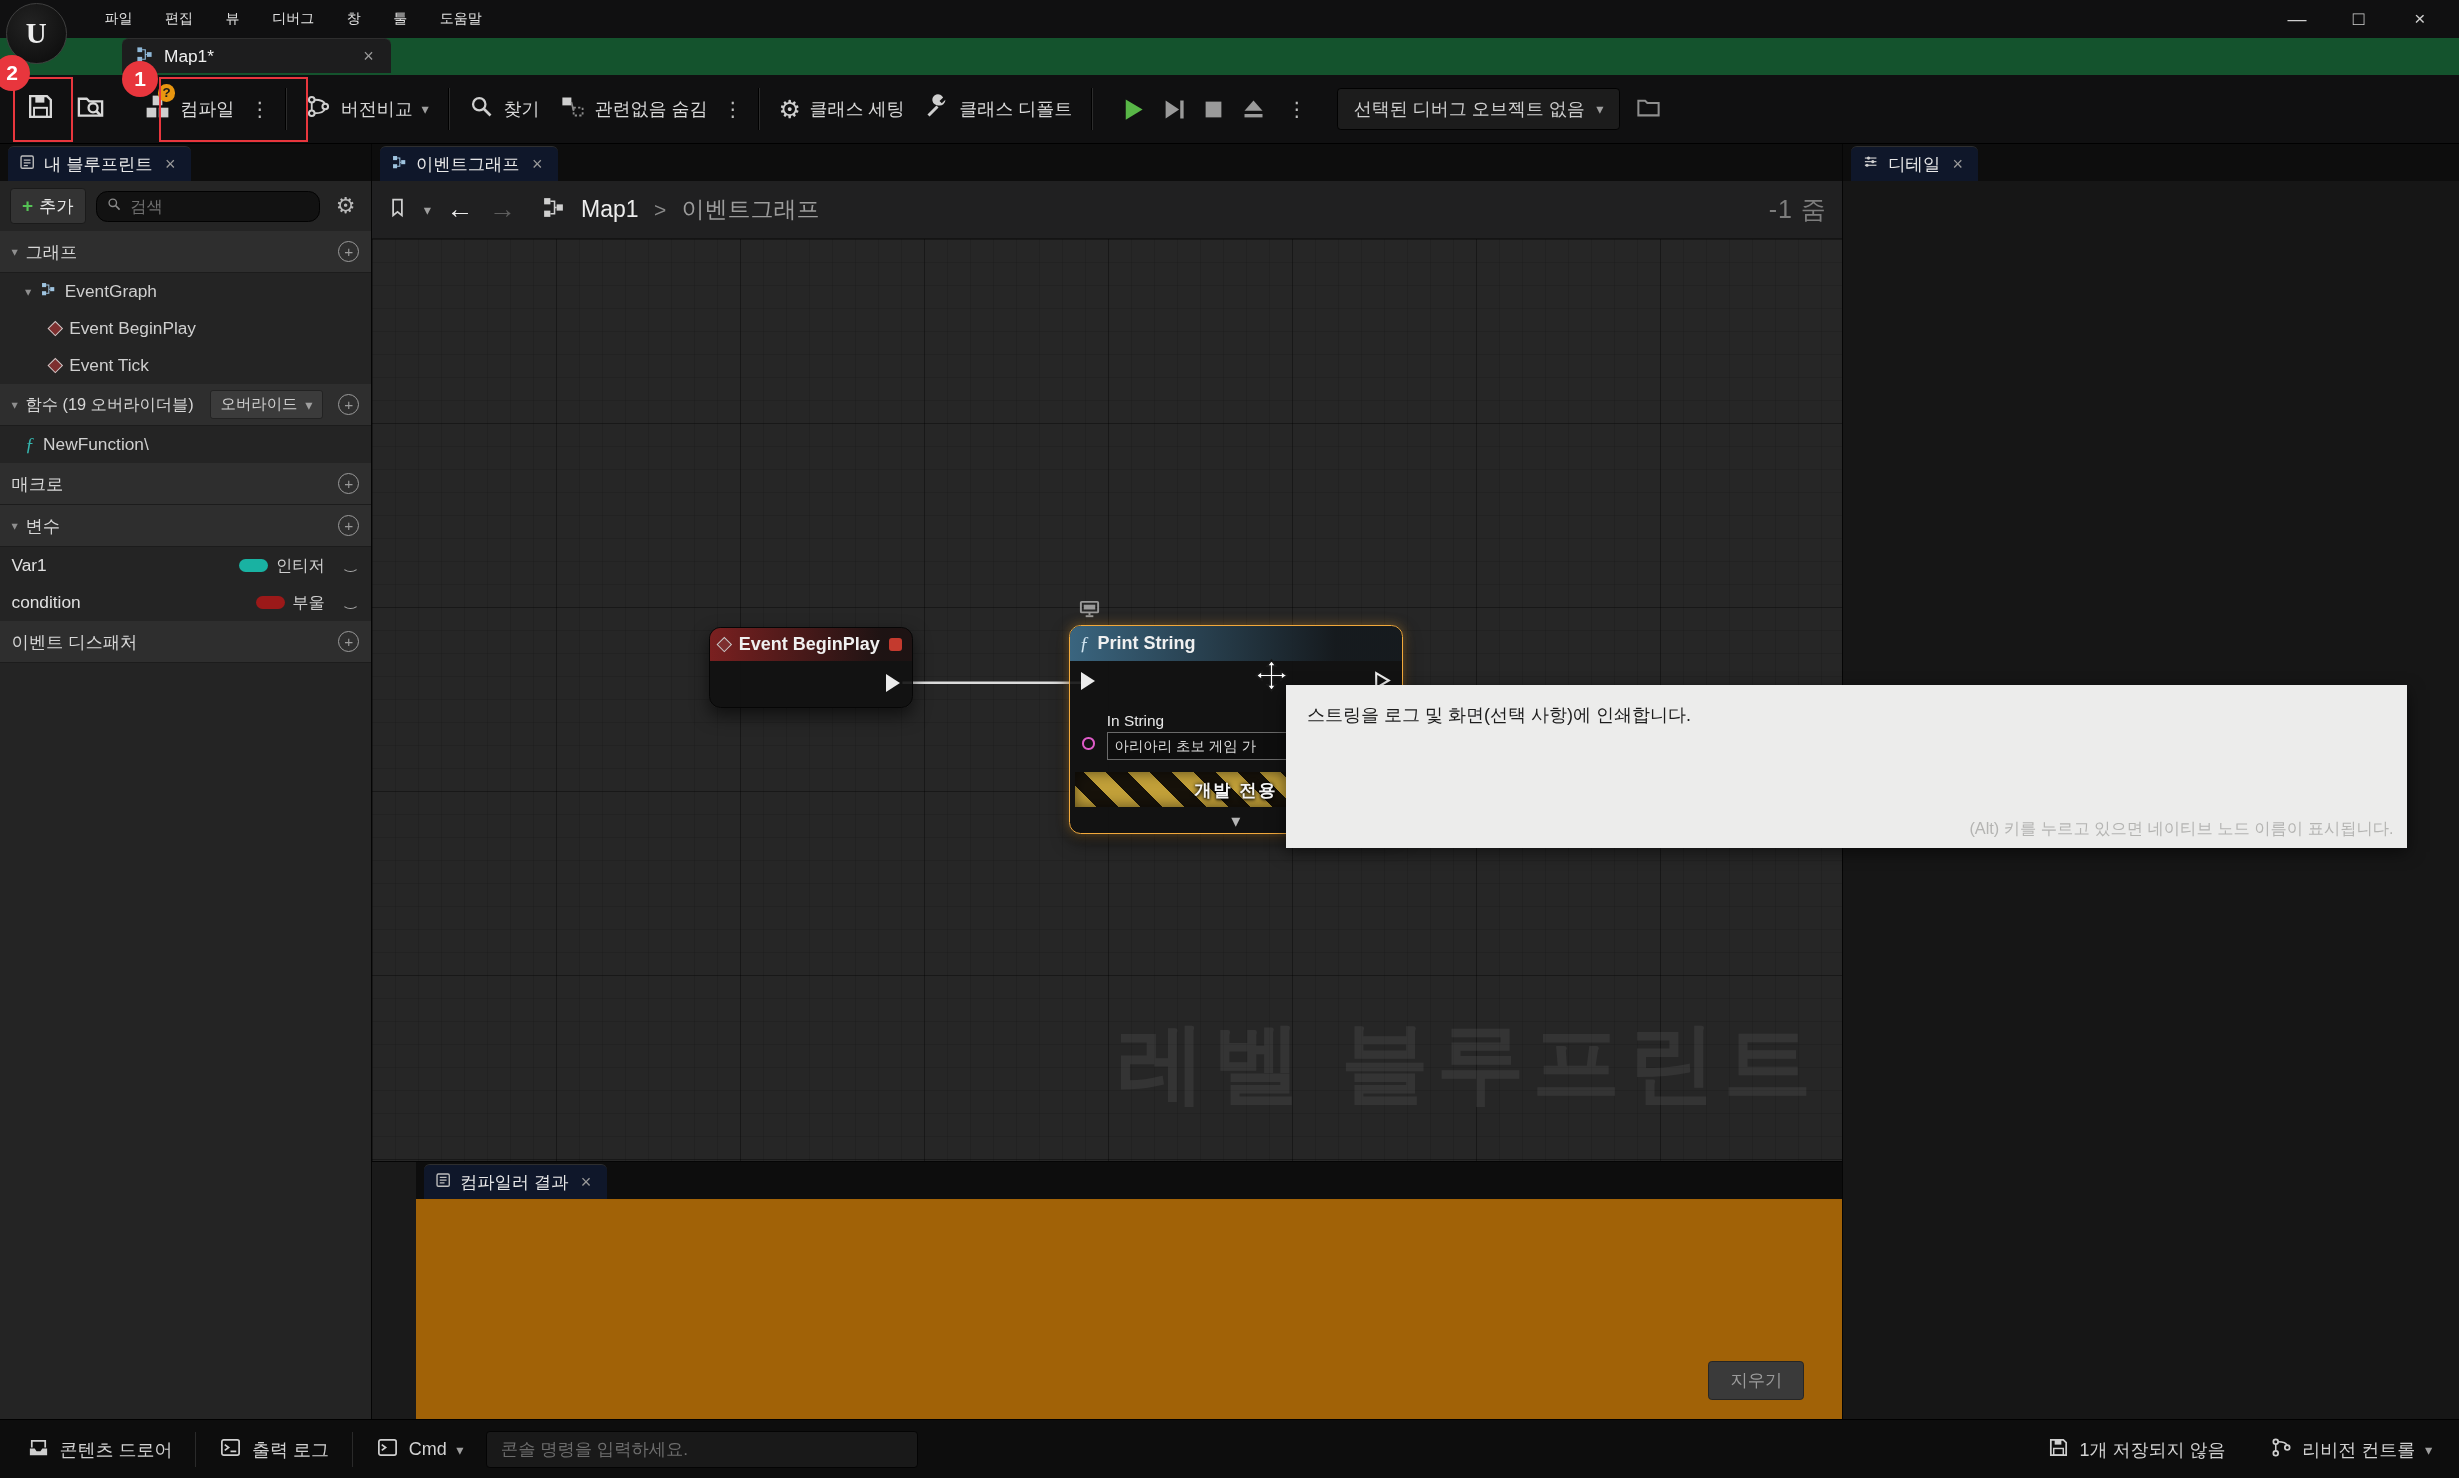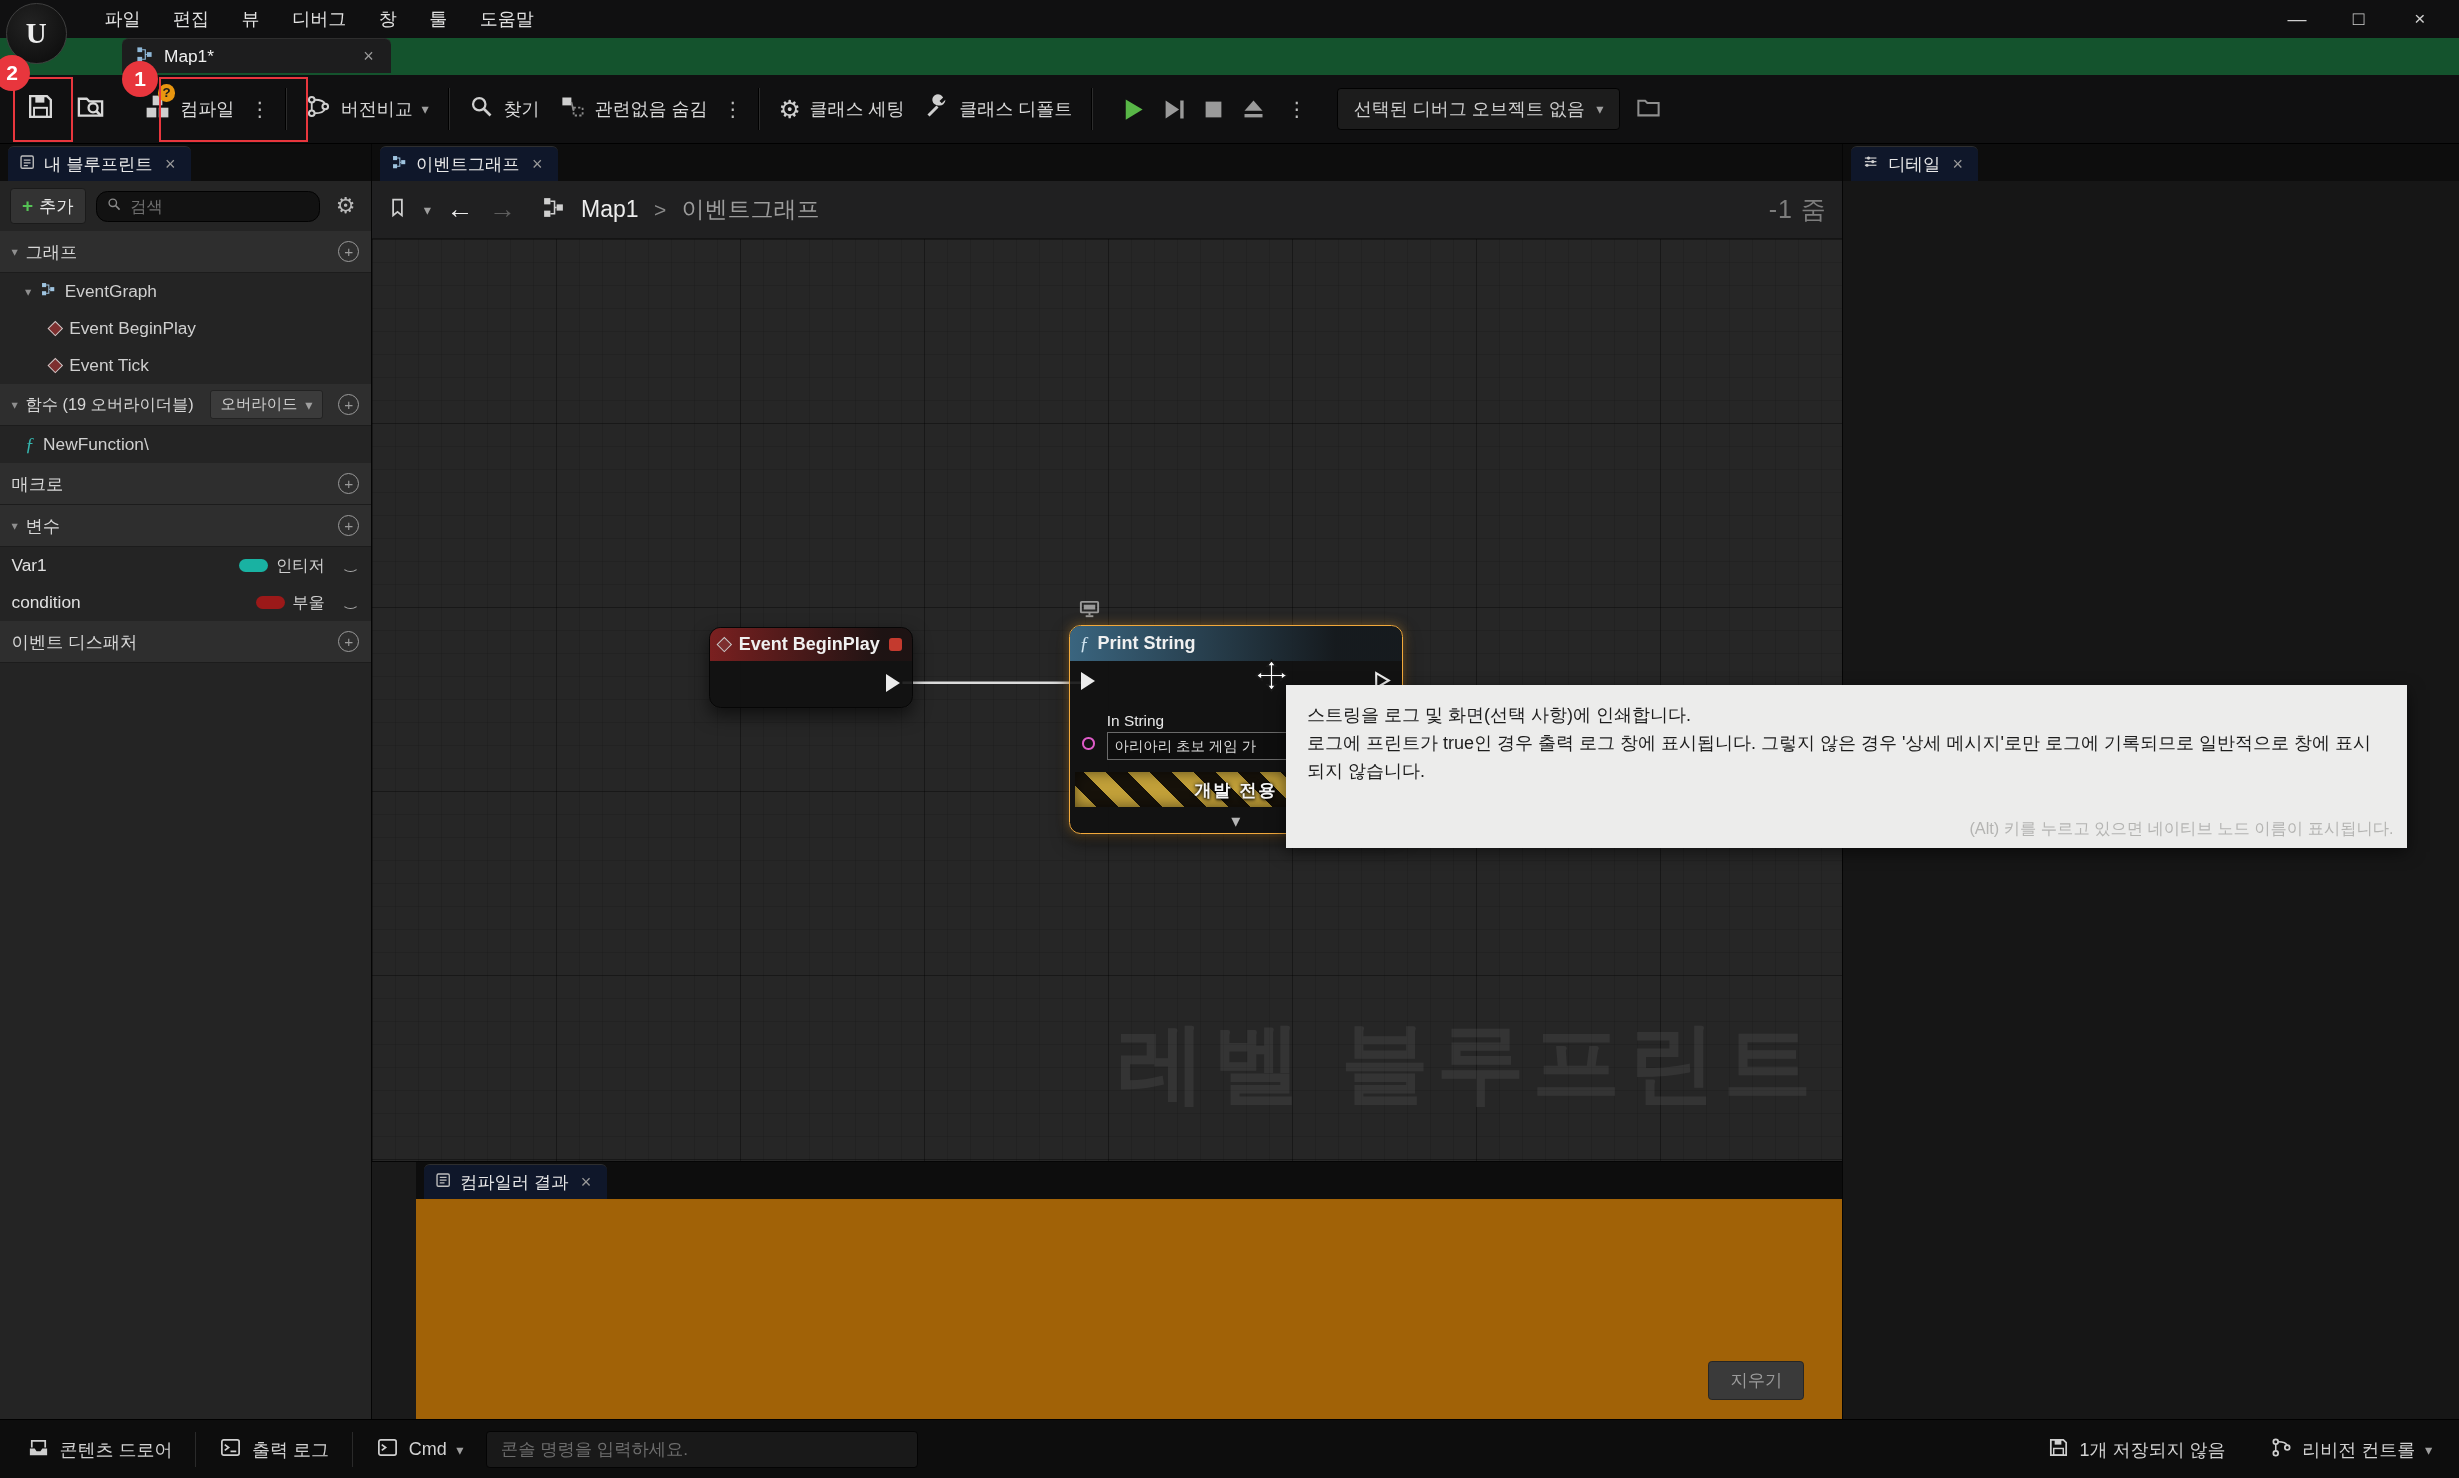--- a/index.html
+++ b/index.html
@@ -2,21 +2,21 @@
 <html><head>
 <meta charset="utf-8">
 <style>
   * { box-sizing: border-box; margin: 0; padding: 0; }
   html,body { background:#000; }
   body { font-family: "Liberation Sans", "DejaVu Sans", sans-serif; }
   #root { position:relative; width:2459px; height:1479px; background:#1a1a1a; overflow:hidden; color:#d6d6d6; }
 
   
   .menubar { position:absolute; left:0; top:0; width:2459px; height:38px; background:#101011; display:flex; align-items:center; padding-left:91px; gap:5.8px; }
-  .menu-item { font-size:18px; color:#e2e2e2; padding:3.8px 13.4px; cursor:default; }
+  .menu-item { font-size:14px; color:#e2e2e2; padding:3.8px 13.4px; cursor:default; }
   .win-controls { margin-left:auto; display:flex; align-items:center; gap:17.3px; padding-right:17.3px; }
   .win-btn { width:44px; height:31px; display:flex; align-items:center; justify-content:center; color:#cfcfcf; font-size:19px; }
 
   .logo { position:absolute; left:5.8px; top:2.9px; width:61px; height:61px; border-radius:50%; background:radial-gradient(circle at 40% 35%, #232323, #0a0a0a); border:1.9px solid #3f3f3f; z-index:40; display:flex; align-items:center; justify-content:center; color:#ededed; font-family:"Liberation Serif","DejaVu Serif",serif; font-size:29px; font-weight:bold; }
 
   
   .asset-tabbar { position:absolute; left:0; top:38px; width:2459px; height:37px; background:#14532d; display:flex; align-items:flex-start; padding-left:122px; }
   .asset-tab { height:35px; min-width:269px; background:#1d1d1e; border-radius:6.7px 6.7px 0 0; display:flex; align-items:center; gap:9.6px; padding:0 13.4px; border-top:1px solid #2e2e2e; }
   .asset-tab .title { font-size:17.3px; color:#f0f0f0; }
   .tab-close { margin-left:auto; color:#9a9a9a; font-size:18px; padding:0 3.8px; }
@@ -507,21 +507,20 @@
           </span>
           <span class="title">디테일</span>
           <span class="tab-close">×</span>
         </div>
       </div>
     </div>
   </div>
 
   <div class="tooltip">
     <div>스트링을 로그 및 화면(선택 사항)에 인쇄합니다.</div>
-    <div>로그에 프린트가 true인 경우 출력 로그 창에 표시됩니다.  그렇지 않은 경우 '상세 메시지'로만 로그에 기록되므로 일반적으로 창에 표시되지 않습니다.</div>
     <div class="hint">(Alt) 키를 누르고 있으면 네이티브 노드 이름이 표시됩니다.</div>
   </div>
 
   <div class="statusbar">
     <div class="sb-item">
       <span>
         <svg width="23" height="23" viewBox="0 0 24 24">
             <path d="M3 13 h5 l2 3 h4 l2 -3 h5 v7 h-18 z" fill="#cfcfcf"></path>
             <path d="M5 12 V5 h14 v7" fill="none" stroke="#cfcfcf" stroke-width="1.8"></path>
           </svg>

